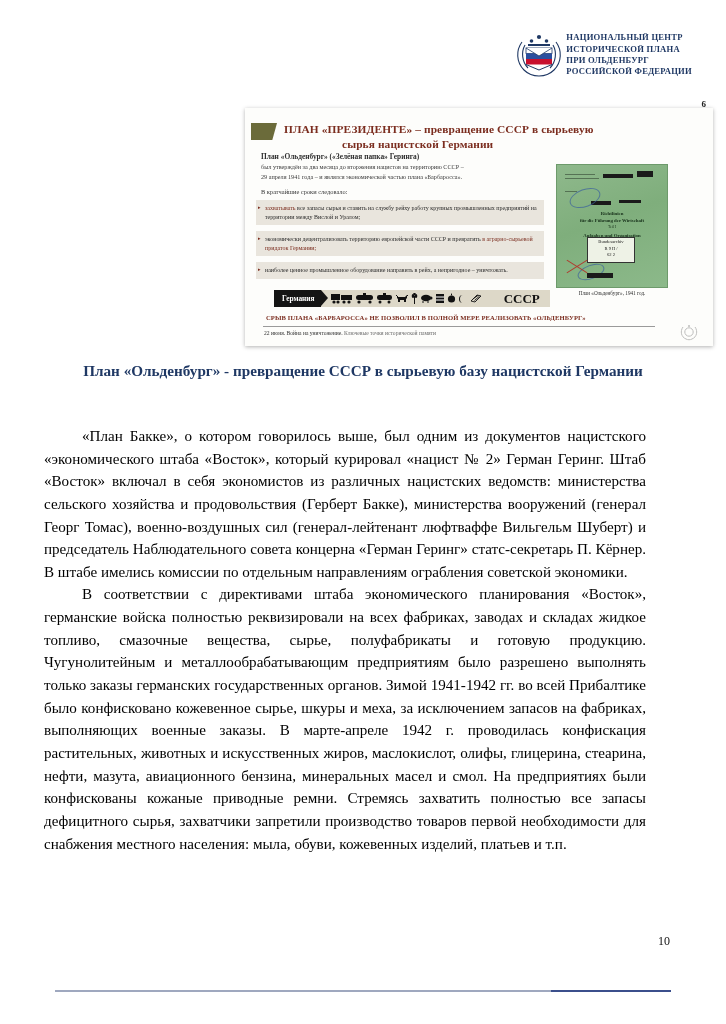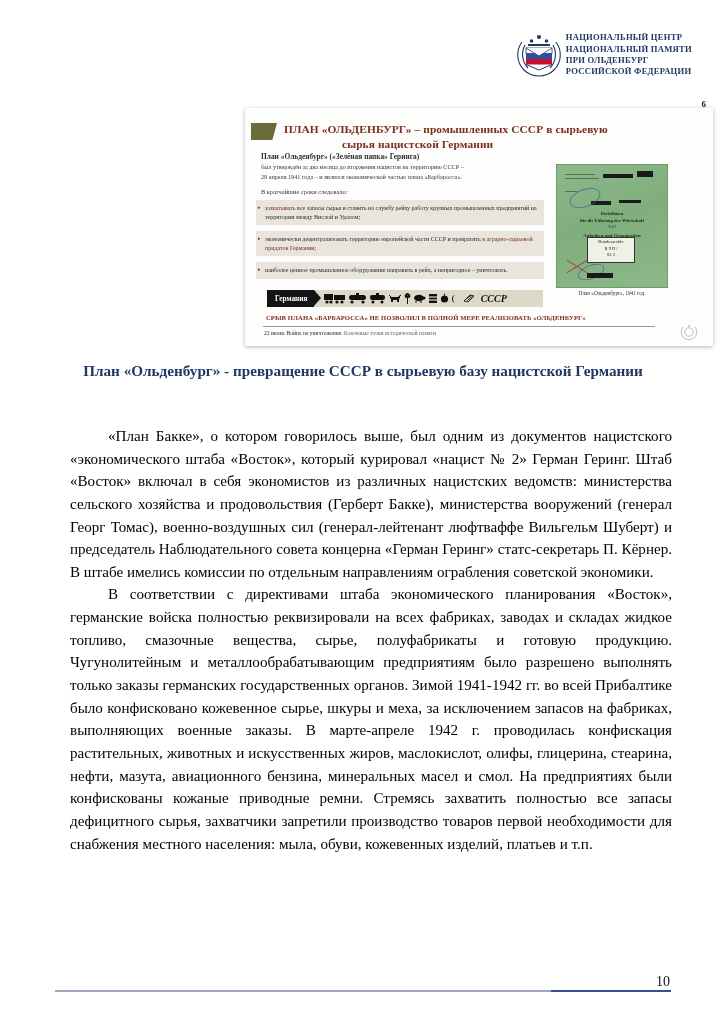--- a/index.html
+++ b/index.html
@@ -223,21 +223,21 @@
     width: 122px;
     text-align: center;
     font-size: 5.2px;
     color: #2d2d2d;
     font-family: "Liberation Serif", serif;
   }
 
   
   .flow-bar {
     position: absolute;
-    left: 22px;
+    left: 29px;
     top: 182px;
     width: 276px;
     height: 17px;
     background: #ddd8c8;
     display: flex;
     align-items: center;
   }
   .flow-de {
     background: #141414;
     color: #ffffff;
@@ -260,26 +260,25 @@
     border-left: 7px solid #141414;
   }
   .icons {
     display: flex;
     align-items: center;
     gap: 2px;
     margin-left: 10px;
   }
   .icons svg { display:block; }
   .flow-su {
-    font-size: 10px;
+    font-size: 13px;
     font-weight: bold;
     color: #111;
-    margin-left: 6px;
-    font-family: "Liberation Serif", serif;
-    font-style: italic;
+    margin-left: 22px;
+    font-family: "Liberation Serif", serif;
   }
 
   .slide-banner {
     position: absolute;
     left: 21px;
     top: 206px;
     font-size: 6.6px;
     font-weight: bold;
     color: #7b2d1f;
     letter-spacing: 0.1px;
@@ -319,21 +318,21 @@
     width: 602px;
     text-align: center;
     font-family: "Liberation Serif", serif;
     font-size: 15.2px;
     font-weight: bold;
     color: #1f3864;
     line-height: 1.42;
   }
   .body-text {
     position: absolute;
-    left: 70px;
+    left: 44px;
     top: 425px;
     width: 602px;
     font-family: "Liberation Serif", serif;
     font-size: 15.1px;
     line-height: 1.50;
     color: #000000;
     text-align: justify;
   }
   .body-text p {
     margin: 0;
@@ -355,23 +354,23 @@
     position: absolute;
     right: 0;
     top: 0;
     width: 120px;
     height: 2px;
     background: #3b4f8c;
   }
   .page-num {
     position: absolute;
     right: 56px;
-    top: 974px;
-    font-family: "Liberation Serif", serif;
-    font-size: 14px;
+    top: 934px;
+    font-family: "Liberation Serif", serif;
+    font-size: 12px;
     color: #111;
   }
 </style>
 </head>
 <body>
 
 <div class="page-header">
   <div class="emblem">
     <svg width="54" height="50" viewBox="0 0 54 50" aria-hidden="true">
       <g fill="none" stroke="#1f3864" stroke-width="1.1">
@@ -389,34 +388,34 @@
         <rect x="14" y="18" width="26" height="5.5" fill="#ffffff" stroke="#1f3864" stroke-width="0.8"></rect>
         <rect x="14" y="23.5" width="26" height="5.5" fill="#2b4f9e"></rect>
         <rect x="14" y="29" width="26" height="5.5" fill="#c8102e"></rect>
         <path d="M14 18 L27 26 L40 18" fill="#ffffff" stroke="#1f3864" stroke-width="0.8"></path>
       </g>
       <path d="M14 34.5 L27 40 L40 34.5" fill="none" stroke="#1f3864" stroke-width="1"></path>
     </svg>
   </div>
   <div class="org-name">
     <div>НАЦИОНАЛЬНЫЙ ЦЕНТР</div>
-    <div>НАЦИОНАЛЬНЫЙ ПАМЯТИ</div>
+    <div>ИСТОРИЧЕСКОЙ ПЛАНА</div>
     <div>ПРИ ОЛЬДЕНБУРГ</div>
     <div>РОССИЙСКОЙ ФЕДЕРАЦИИ</div>
   </div>
 </div>
 
 <div class="slide-wrap">
   <div class="slide-number">6</div>
   <div class="slide">
 
     <div class="slide-title-row">
       <div class="title-flag"></div>
       <div class="slide-title">
-        <span>ПЛАН «ОЛЬДЕНБУРГ»  – промышленных СССР в сырьевую</span>
+        <span>ПЛАН «ПРЕЗИДЕНТЕ»  – превращение СССР в сырьевую</span>
         <span class="ln2">сырья нацистской Германии</span>
       </div>
     </div>
 
     <div class="slide-sub">
       <div class="sub-h">План «Ольденбург» («Зелёная папка» Геринга)</div>
       <div class="sub-p">был утверждён за два месяца до вторжения нацистов  на территорию СССР –</div>
       <div class="sub-p">29 апреля 1941 года  –  и являлся экономической частью плана «Барбаросса».</div>
       <div class="sub-lead">В кратчайшие сроки следовало:</div>
     </div>

